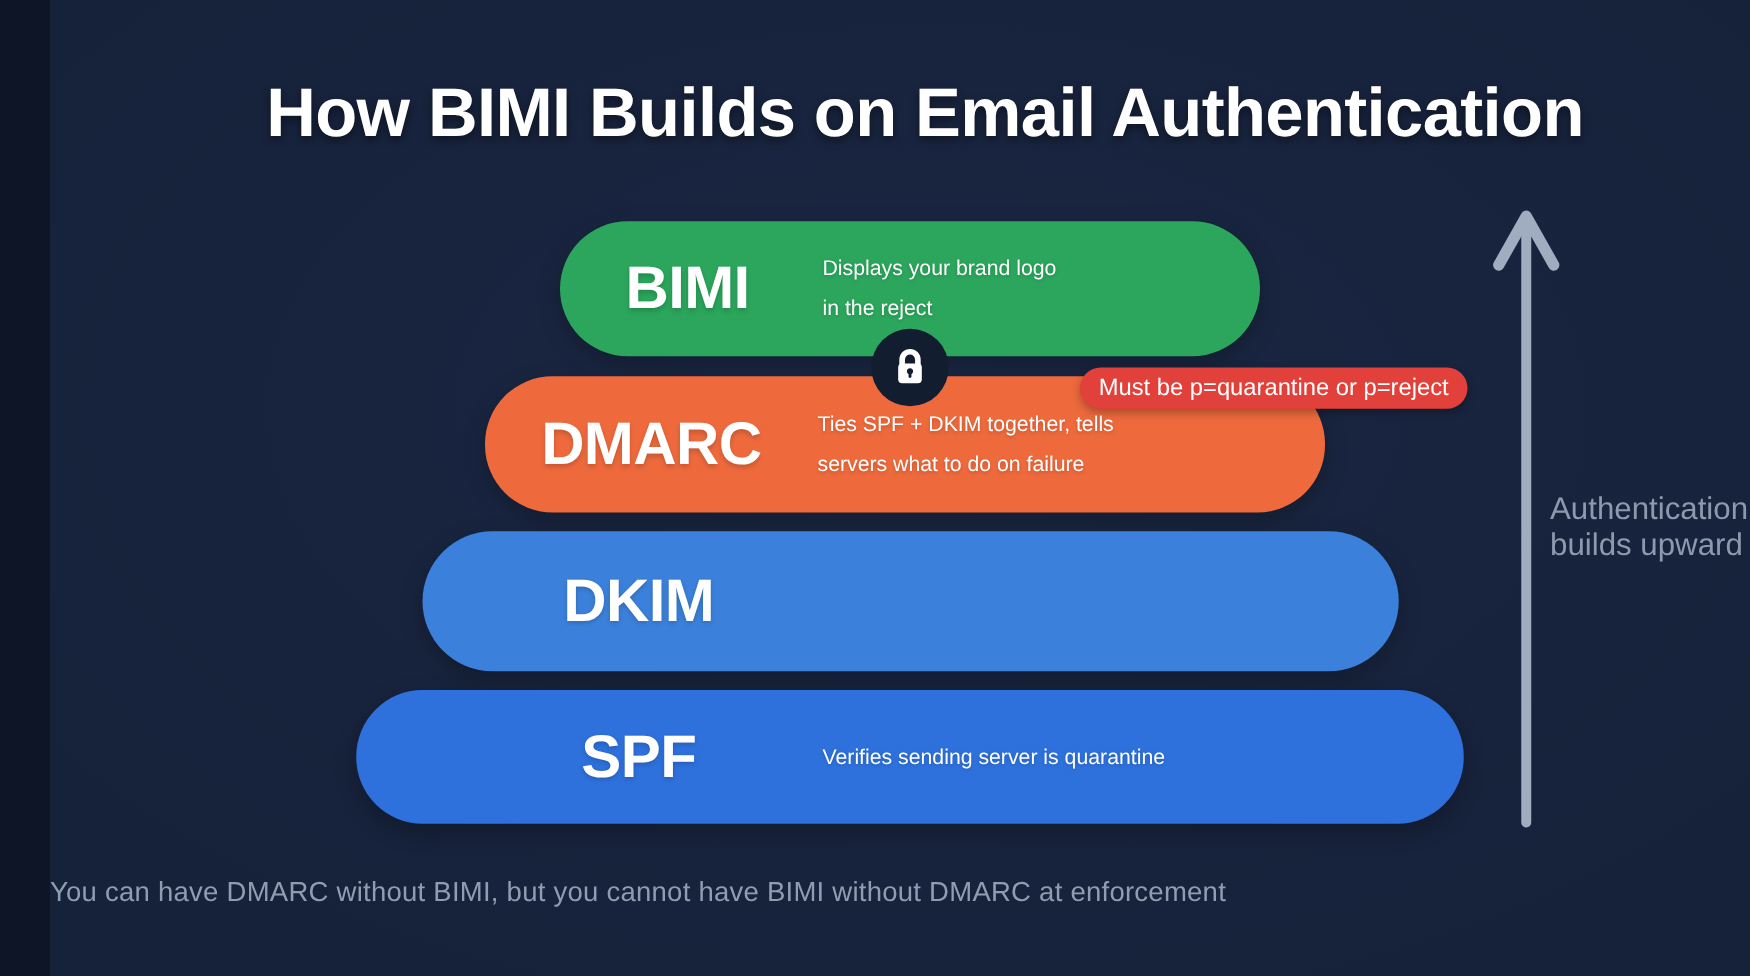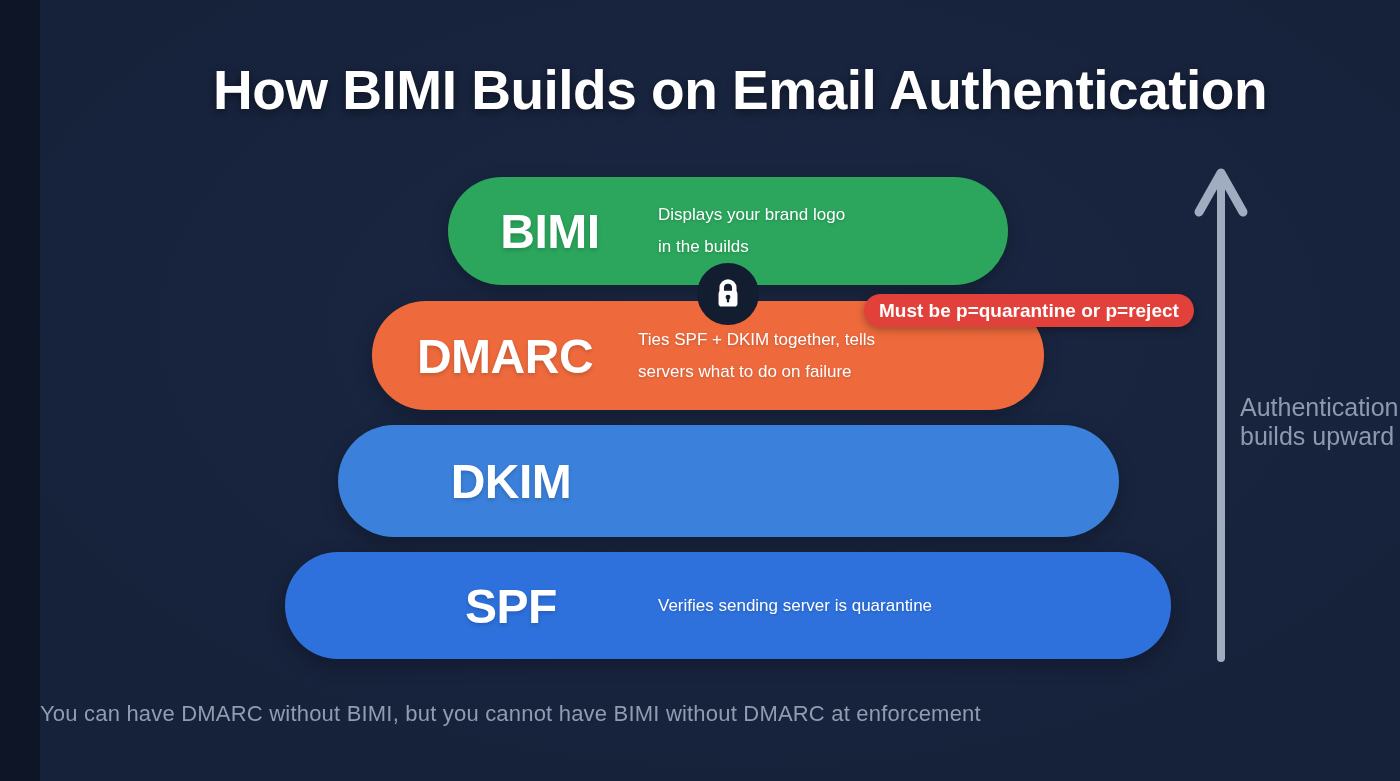--- a/index.html
+++ b/index.html
@@ -43,21 +43,21 @@
   .lock-circle{
     position:absolute;left:657px;top:263px;
     width:62px;height:62px;border-radius:50%;
     display:flex;align-items:center;justify-content:center;
     z-index:5;
   }
   .badge{
     position:absolute;left:824px;top:294px;
     height:33px;line-height:33px;
     padding:0 15px;border-radius:17px;
-    font-size:19px;font-weight:700;color:#ffffff;
+    font-size:19px;font-weight:400;color:#ffffff;
     white-space:nowrap;
     z-index:6;
     box-shadow:0 3px 8px rgba(0,0,0,0.3);
   }
   .arrow-svg{position:absolute;left:1145px;top:160px;z-index:2;}
   .arrow-annotation{
     position:absolute;left:1200px;top:393px;
     font-size:25px;line-height:29px;
     white-space:nowrap;
   }
@@ -71,25 +71,25 @@
 <body>
 
 <div class="canvas">
 
   <div class="title">How BIMI Builds on Email Authentication</div>
 
   <div class="layer" style="left: 408px; top: 177px; width: 560px; height: 108px; border-radius: 54px; background-color: rgb(43, 166, 92);">
     <span class="layer-label" style="left:102px;">BIMI</span>
     <div class="layer-desc" style="left:210px;">
       <div>Displays your brand logo</div>
-      <div>in the builds</div>
+      <div>in the reject</div>
     </div>
   </div>
 
-  <div class="layer" style="left: 332px; top: 301px; width: 672px; height: 109px; border-radius: 54px; background-color: rgb(238, 106, 61);">
+  <div class="layer" style="left: 348px; top: 301px; width: 672px; height: 109px; border-radius: 54px; background-color: rgb(238, 106, 61);">
     <span class="layer-label" style="left:133px;">DMARC</span>
     <div class="layer-desc" style="left:266px;">
       <div>Ties SPF + DKIM together, tells</div>
       <div>servers what to do on failure</div>
     </div>
   </div>
 
   <div class="layer" style="left: 298px; top: 425px; width: 781px; height: 112px; border-radius: 56px; background-color: rgb(59, 129, 219);">
     <span class="layer-label" style="left:173px;">DKIM</span>
   </div>

